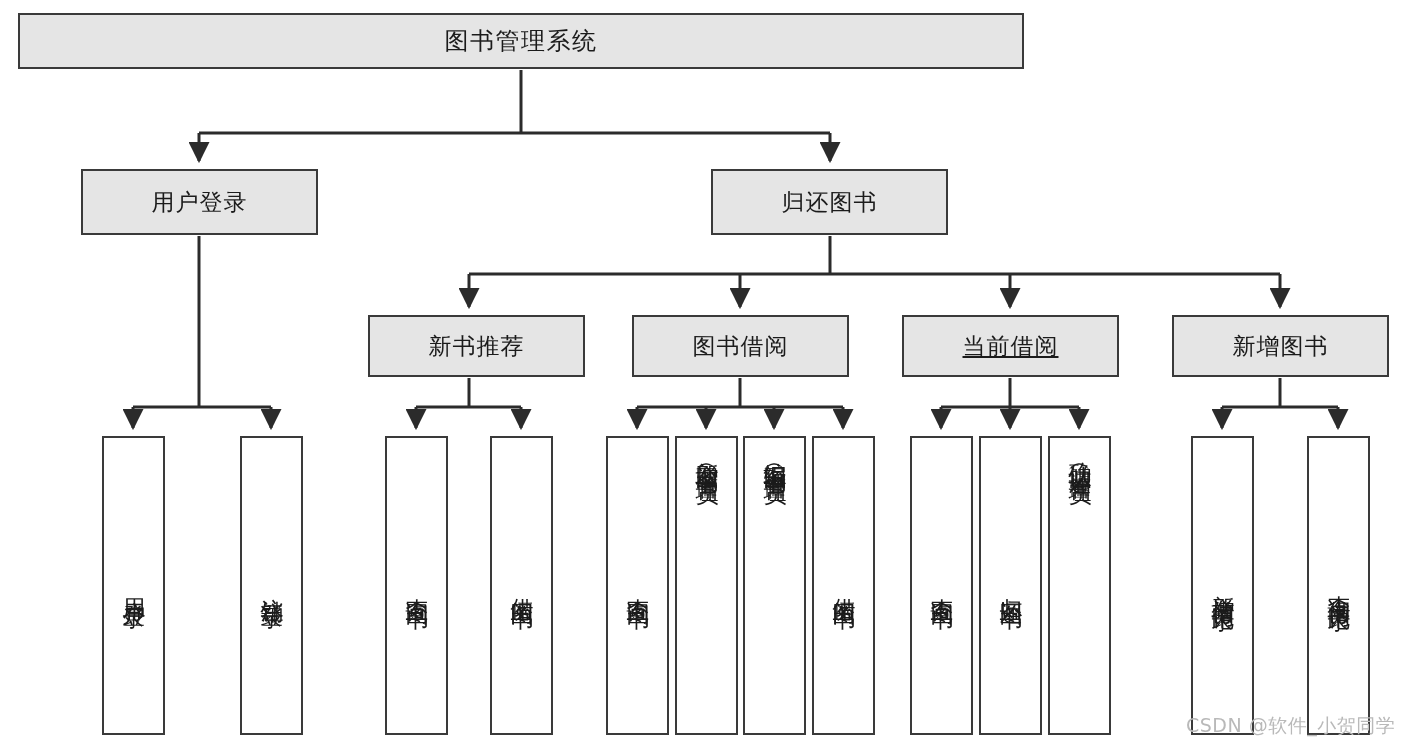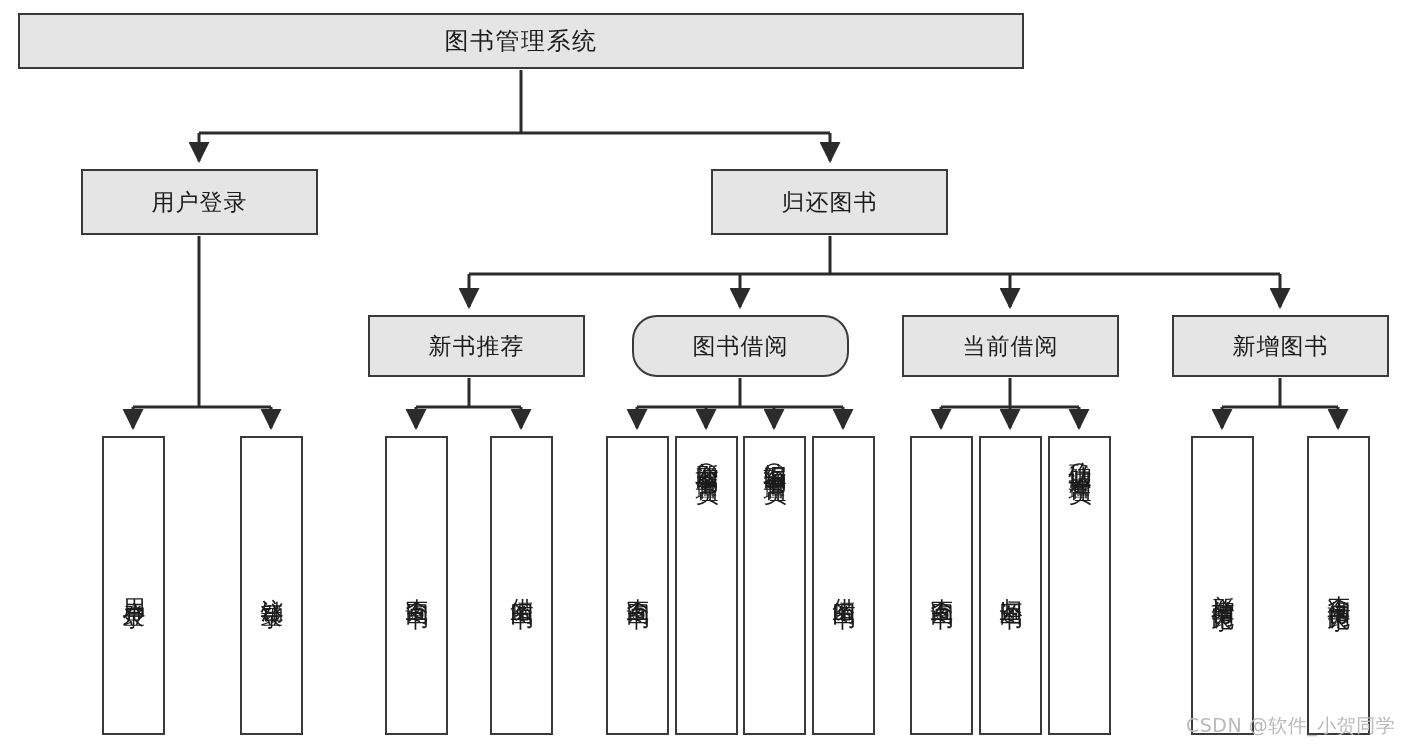--- a/index.html
+++ b/index.html
@@ -100,24 +100,24 @@
   <div class="node h-node" style="left:81px;top:169px;width:237px;height:66px;">
     <span>用户登录</span>
   </div>
   <div class="node h-node" style="left:711px;top:169px;width:237px;height:66px;">
     <span>归还图书</span>
   </div>
 
   <div class="node h-node" style="left:361px;top:315px;width:217px;height:62px;margin-left:7px;">
     <span>新书推荐</span>
   </div>
-  <div class="node h-node" style="left:632px;top:315px;width:217px;height:62px;border-radius:25px;">
+  <div class="node h-node" style="left:632px;top:315px;width:217px;height:62px;">
     <span>图书借阅</span>
   </div>
-  <div class="node h-node" style="left:902px;top:315px;width:217px;height:62px;">
+  <div class="node h-node" style="left:902px;top:315px;width:217px;height:62px;text-decoration:underline;">
     <span>当前借阅</span>
   </div>
   <div class="node h-node" style="left:1172px;top:315px;width:217px;height:62px;">
     <span>新增图书</span>
   </div>
 
   <div class="leaf center-text" style="left:102px;top:436px;width:63px;height:299px;">
     <span class="vtext">用户登录</span>
   </div>
   <div class="leaf center-text" style="left:240px;top:436px;width:63px;height:299px;">

